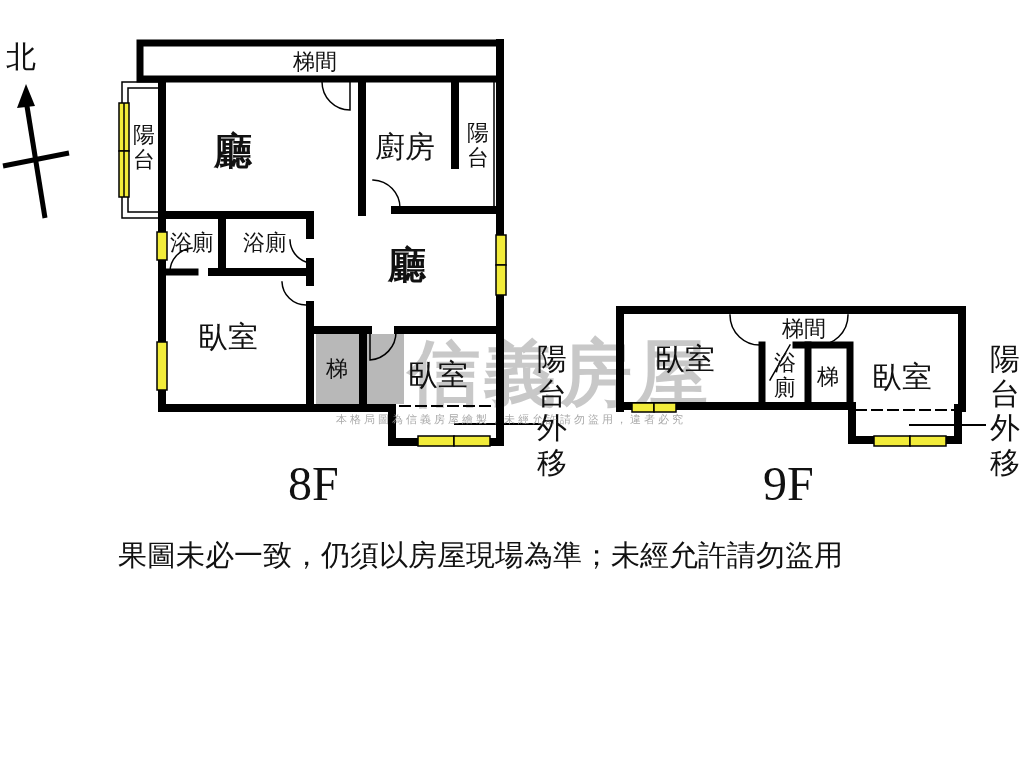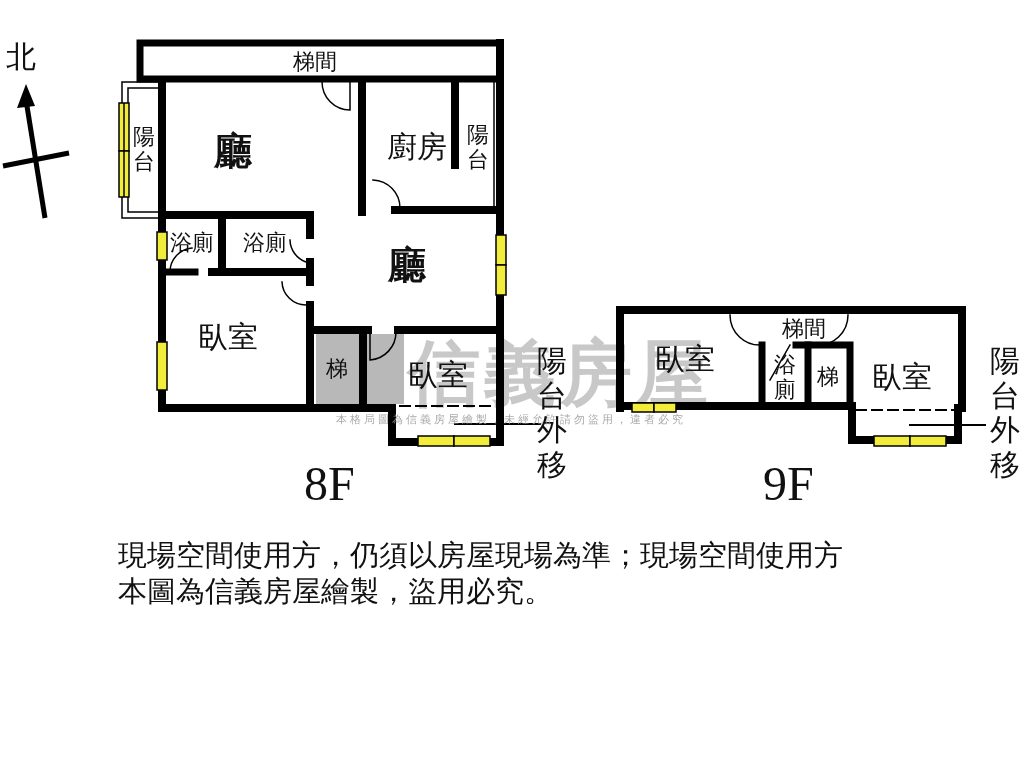--- a/index.html
+++ b/index.html
@@ -1,19 +1,19 @@
 <!DOCTYPE html>
 <html><head>
 <meta charset="utf-8">
 <style>
   html,body{margin:0;padding:0;background:#fff;}
   body{width:1024px;height:768px;position:relative;overflow:hidden;font-family:"DejaVu Serif","Liberation Serif",serif;color:#111;}
   .abs{position:absolute;}
   .lbl{position:absolute;font-family:"DejaVu Sans","Liberation Sans",sans-serif;color:#111;white-space:nowrap;line-height:1;}
-  .vlbl{position:absolute;font-family:Liberation Sans, sans-serif;color:#111;line-height:1.15;width:1em;text-align:center;}
+  .vlbl{position:absolute;font-family:Liberation Mono, monospace;color:#111;line-height:1.15;width:1em;text-align:center;}
   .big{font-size:38px;font-weight:bold;font-family:"DejaVu Serif","Liberation Serif",serif;}
   .med{font-size:30px;}
   .sm{font-size:22px;text-align:center;}
   .floor{position:absolute;font-family:"Liberation Serif","DejaVu Serif",serif;font-size:48px;}
   .disclaimer{position:absolute;left:118px;top:538px;width:840px;font-family:"DejaVu Serif","Liberation Serif",serif;font-size:29px;line-height:35.5px;color:#111;}
   .disclaimer div{white-space:nowrap;}
   svg{position:absolute;left:0;top:0;}
   .wm-text{position:absolute;font-family:"DejaVu Sans","Liberation Sans",sans-serif;color:#9a9a9a;font-size:11px;letter-spacing:3px;white-space:nowrap;opacity:.85;}
   .wm-big{position:absolute;font-family:"DejaVu Sans","Liberation Sans",sans-serif;color:#9c9c9c;font-size:72px;font-weight:bold;opacity:.55;white-space:nowrap;letter-spacing:4px;}
 </style>
@@ -106,50 +106,49 @@
     <rect x="874" y="436" width="36" height="10"></rect>
       <rect x="910" y="436" width="36" height="10"></rect>
   </g>
 </svg>
 
 <div class="lbl med" style="left:6px;top:42px;">北</div>
 
 <div class="lbl sm" style="left:293px;top:51px;">梯間</div>
 <div class="lbl big" style="left:214px;top:132px;">廳</div>
 <div class="vlbl sm" style="left:133px;top:124px;"><span>陽台</span></div>
-<div class="lbl med" style="left:375px;top:132px;margin-left:12px;">廚房</div>
+<div class="lbl med" style="left:375px;top:132px;">廚房</div>
 <div class="vlbl sm" style="left:467px;top:122px;"><span>陽台</span></div>
 <div class="lbl sm" style="left:170px;top:232px;">浴廁</div>
 <div class="lbl sm" style="left:243px;top:232px;">浴廁</div>
 <div class="lbl big" style="left:388px;top:246px;">廳</div>
 <div class="lbl med" style="left:198px;top:322px;">臥室</div>
 <div class="lbl sm" style="left:326px;top:358px;">梯</div>
 <div class="lbl med" style="left:408px;top:360px;">臥室</div>
 <div class="vlbl med" style="left:537px;top:344px;">
   <div>陽</div>
   <div>台</div>
   <div>外</div>
   <div>移</div>
 </div>
-<div class="floor" style="left:288px;top:456px;margin-left:16px;">8F</div>
+<div class="floor" style="left:288px;top:456px;">8F</div>
 
 <div class="lbl sm" style="left:782px;top:318px;">梯間</div>
 <div class="lbl med" style="left:655px;top:344px;">臥室</div>
 <div class="vlbl sm" style="left:774px;top:352px;">
   <div>浴</div>
   <div>廁</div>
 </div>
 <div class="lbl sm" style="left:817px;top:366px;">梯</div>
 <div class="lbl med" style="left:872px;top:362px;">臥室</div>
 <div class="vlbl med" style="left:990px;top:344px;">
   <div>陽</div>
   <div>台</div>
   <div>外</div>
   <div>移</div>
 </div>
 <div class="floor" style="left:763px;top:456px;">9F</div>
 
 <div class="wm-text" style="left:336px;top:412px;">本格局圖為信義房屋繪製，未經允許請勿盜用，違者必究</div>
 
 <div class="disclaimer">
-  <div>現場空間使用方，仍須以房屋現場為準；現場空間使用方</div>
-  <div>本圖為信義房屋繪製，盜用必究。</div>
+  <div>果圖未必一致，仍須以房屋現場為準；未經允許請勿盜用</div>
 </div>
 
 </body></html>

